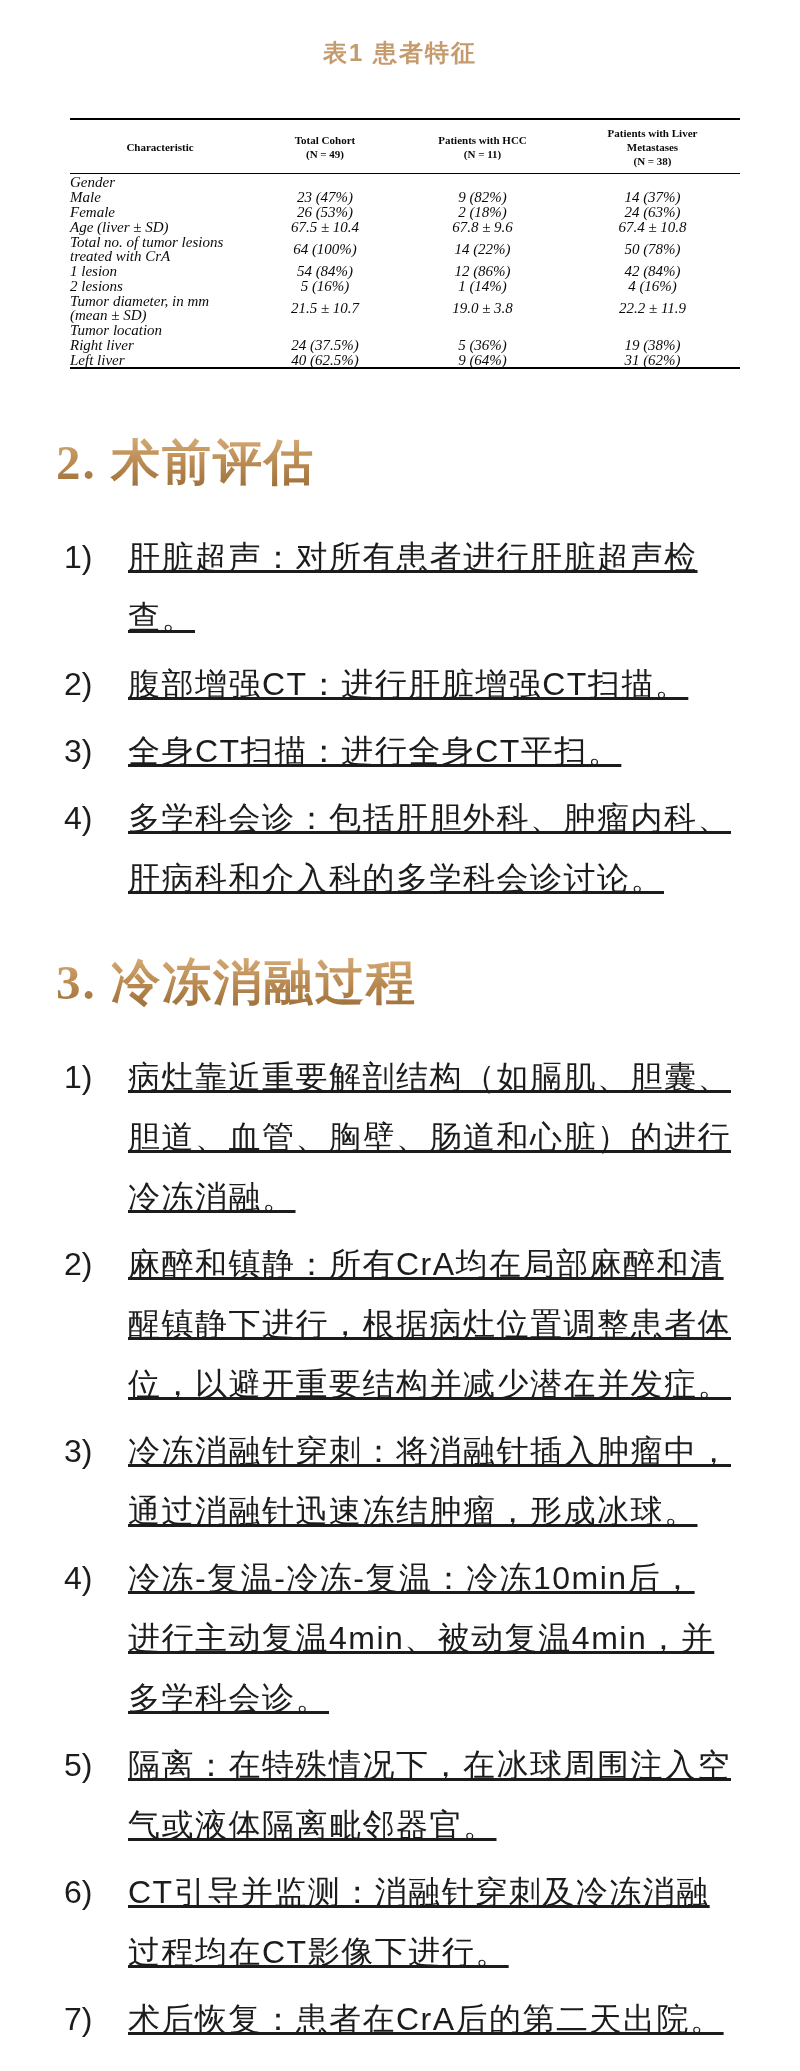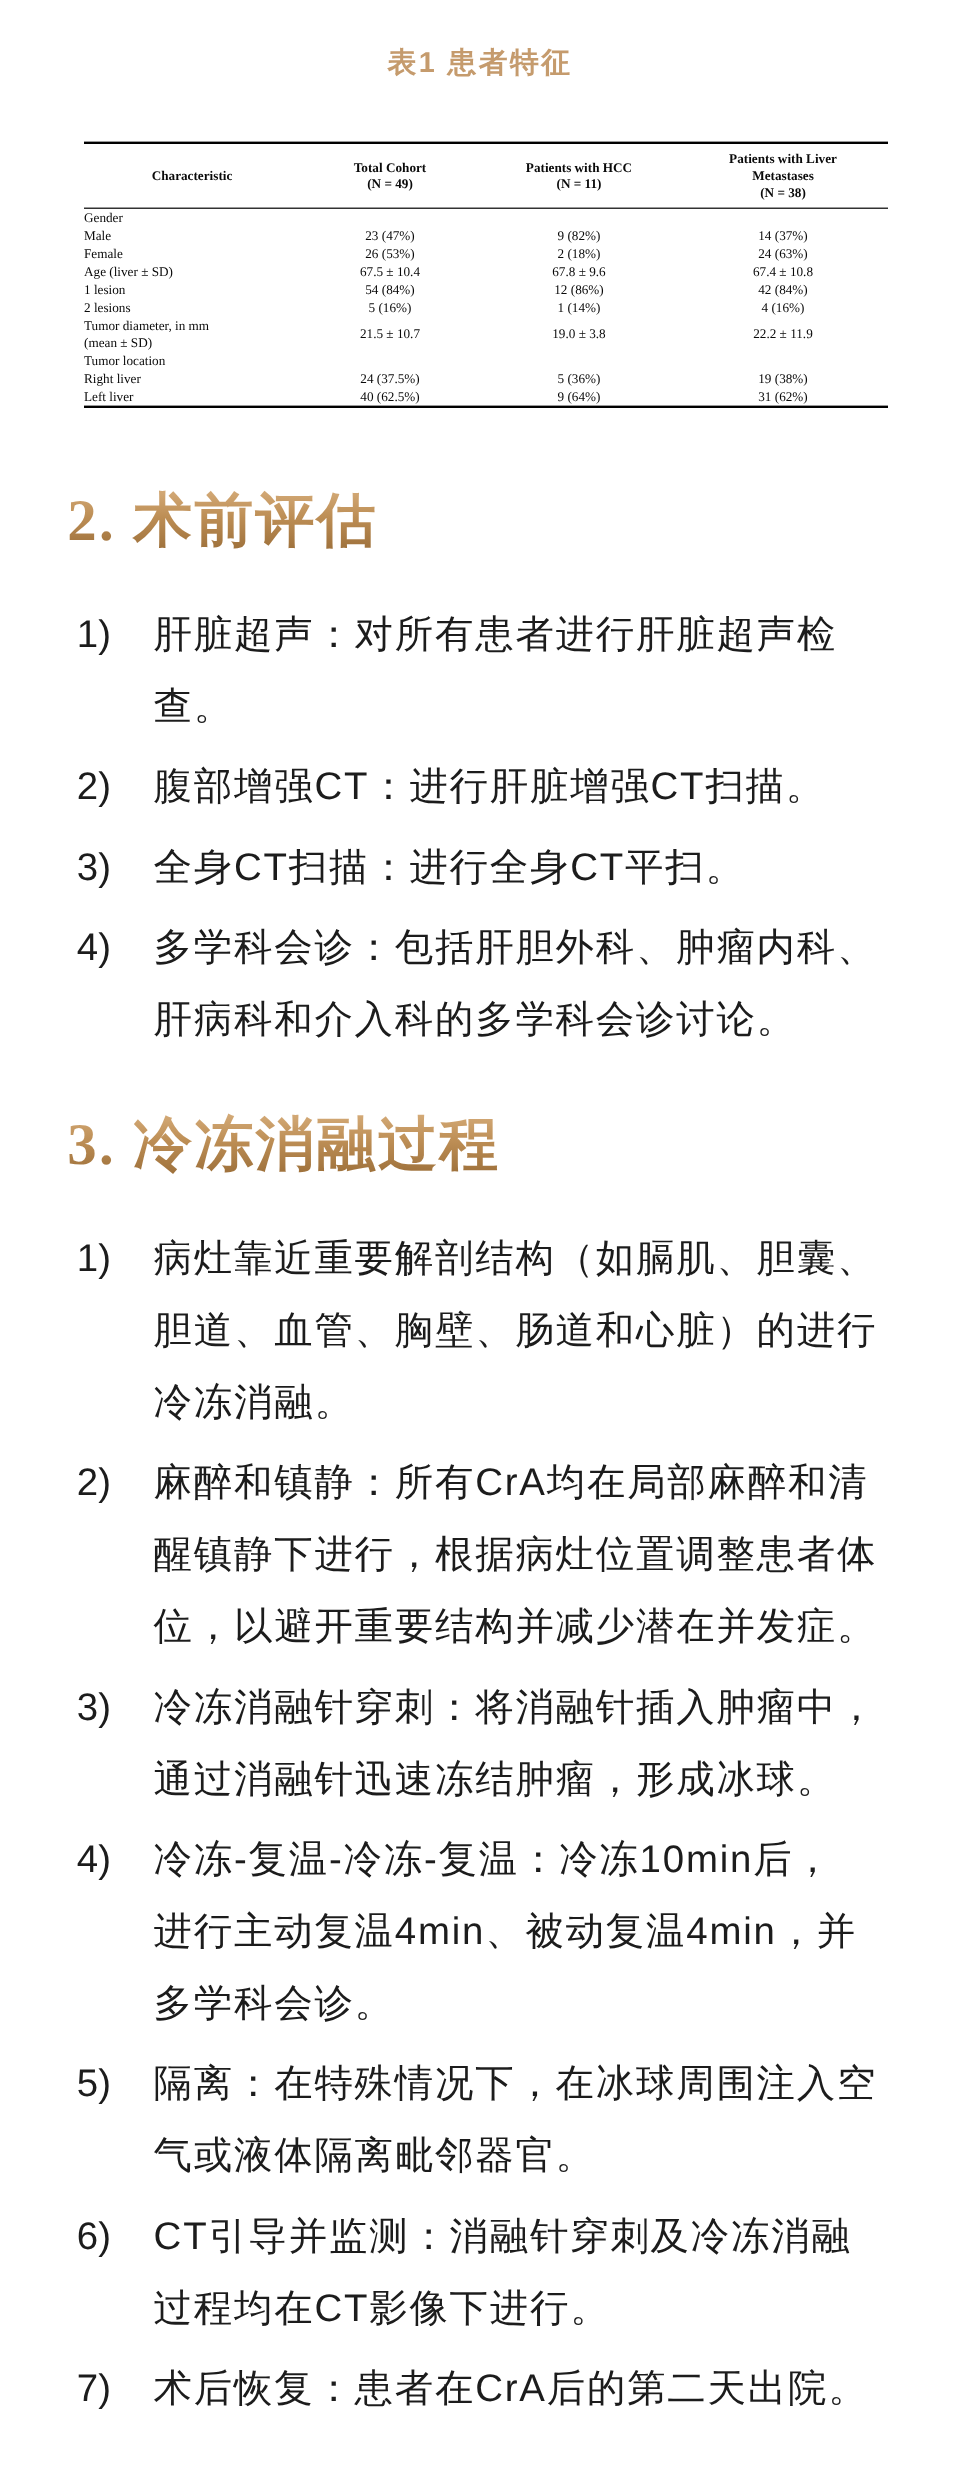--- a/index.html
+++ b/index.html
@@ -38,24 +38,25 @@
     padding:6px 2px 5px;
     vertical-align:middle;
     font-size:11px;
     line-height:14px;
     font-weight:700;
     text-align:center;
   }
   .th-stack span{display:block;}
   .th-stack span:empty{display:none;}
   table.ptable tbody td{
-    font-size:11px;
+    font-size:15px;
     line-height:14px;
     padding:0.5px 0;
     vertical-align:middle;
+    font-style:italic;
   }
   td.lab{text-align:left;padding-left:8px;white-space:pre-wrap;}
   td.val{text-align:center;margin-top:36px;}
   
   .sec-heading{
     margin:72px 0 0 56px;
     font-family:"Liberation Serif","DejaVu Serif",serif;
     font-size:49px;
     line-height:44px;
     font-weight:700;
@@ -84,20 +85,21 @@
     color:#1c1c1c;
   }
   ol.steps .num{
     flex:none;
     width:64px;
     letter-spacing:0;
   }
   ol.steps .txt{
     flex:1;
     white-space:pre-wrap;
+    text-decoration:underline;
   }
 </style>
 </head>
 <body>
 
 <div class="page">
 
   <div class="table-title">表1 患者特征</div>
 
   <table class="ptable">
@@ -157,20 +159,27 @@
         <td class="val">2 (18%)</td>
         <td class="val">24 (63%)</td>
       </tr>
       <tr>
         <td class="lab">Age (liver ± SD)</td>
         <td class="val">67.5 ± 10.4</td>
         <td class="val">67.8 ± 9.6</td>
         <td class="val">67.4 ± 10.8</td>
       </tr>
       <tr>
+        <td class="lab">Total no. of tumor lesions
+treated with CrA</td>
+        <td class="val">64 (100%)</td>
+        <td class="val">14 (22%)</td>
+        <td class="val">50 (78%)</td>
+      </tr>
+      <tr>
         <td class="lab">1 lesion</td>
         <td class="val">54 (84%)</td>
         <td class="val">12 (86%)</td>
         <td class="val">42 (84%)</td>
       </tr>
       <tr>
         <td class="lab">2 lesions</td>
         <td class="val">5 (16%)</td>
         <td class="val">1 (14%)</td>
         <td class="val">4 (16%)</td>

